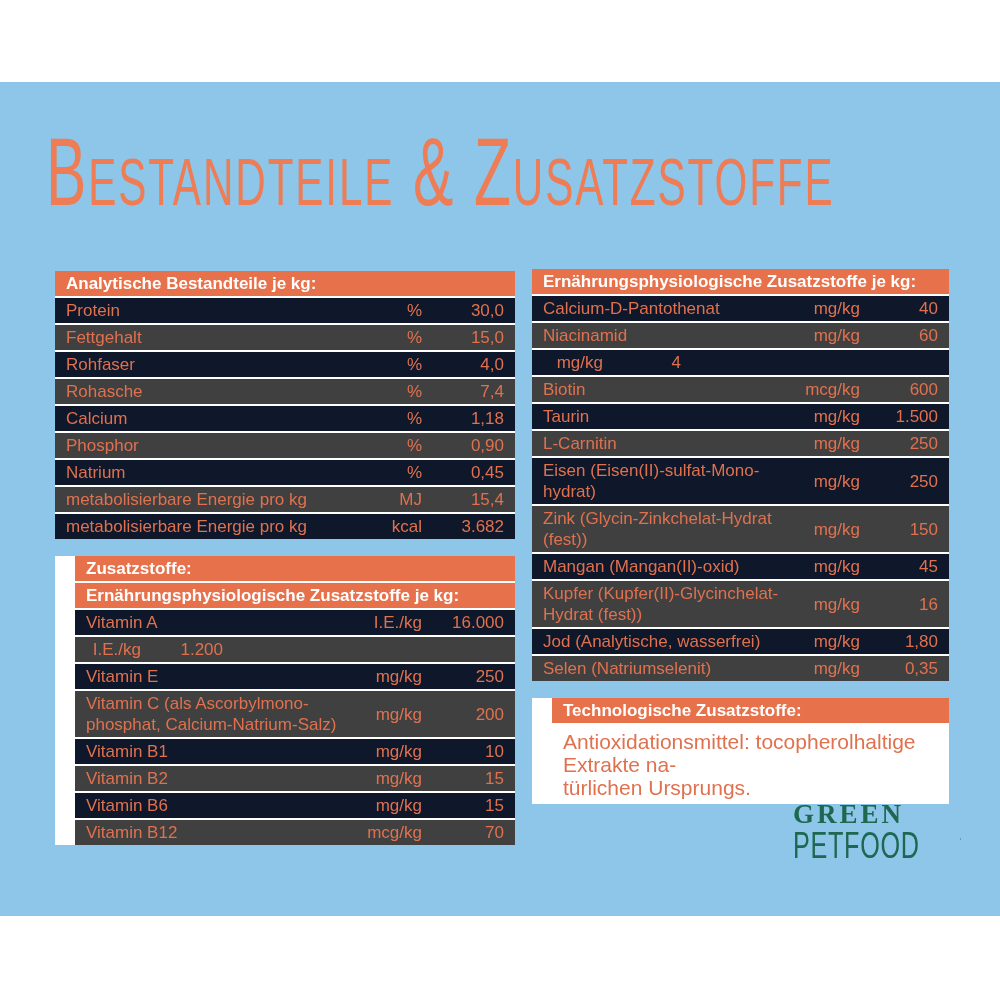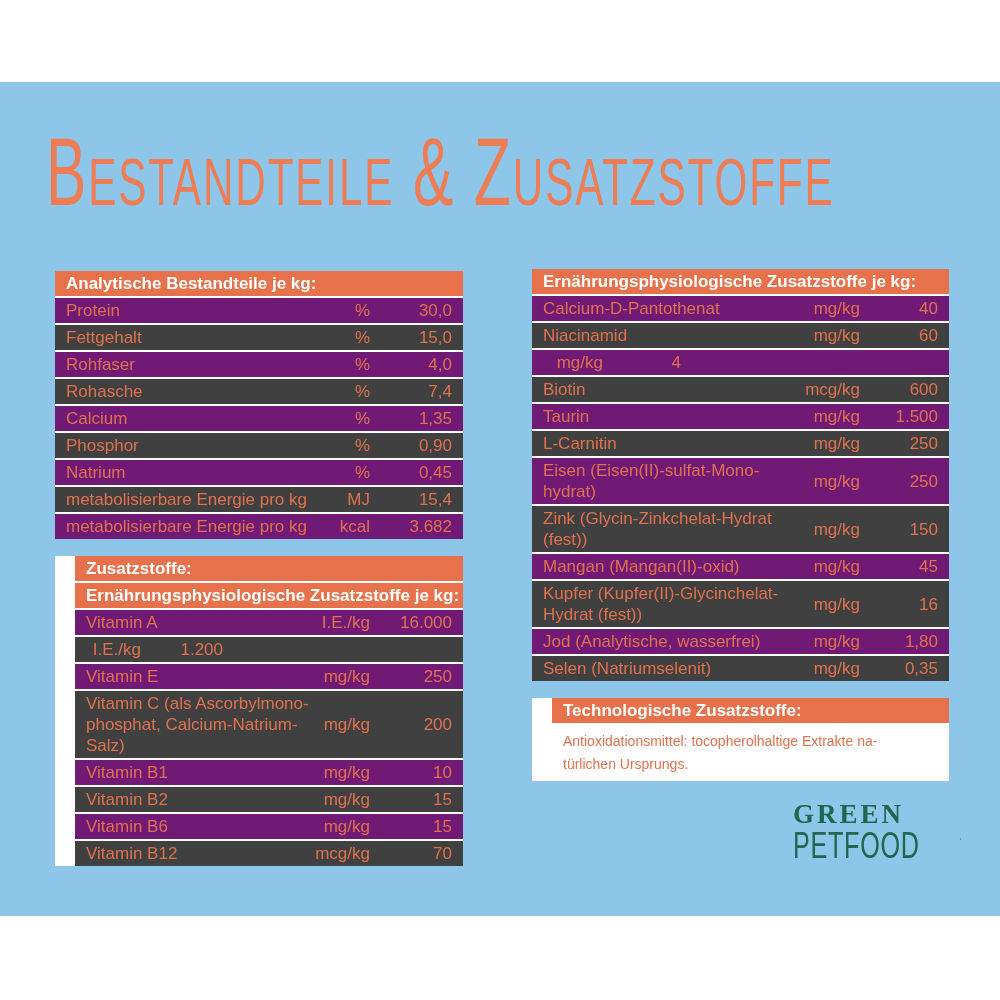--- a/index.html
+++ b/index.html
@@ -13,48 +13,48 @@
     background:#8dc6e8;
   }
   .title {
     position:absolute; left:46px; top:124px; margin:0;
     font-size:96px; line-height:1; font-weight:400;
     font-variant:small-caps; letter-spacing:3px; white-space:nowrap;
     color:#ee7c55;
     transform:scaleX(0.63); transform-origin:left top;
   }
   .col { position:absolute; display:flex; flex-direction:column; }
-  .col-left  { left:55px;  top:271px; width:408px; }
+  .col-left  { left:55px;  top:271px; width:460px; }
   .col-right { left:532px; top:269px; width:417px; }
   .tbl {
     display:flex; flex-direction:column; gap:2px;
     background:#ffffff;
   }
   .gap-above { margin-top:17px;padding-left:20px; }
   .hdr {
     background:#e7714b; color:#ffffff;
     font-weight:bold; font-size:17px; line-height:25px;
     padding:0 11px; white-space:nowrap;
   }
   .rows { display:flex; flex-direction:column; gap:2px; }
   .row {
     display:flex; align-items:center;
     padding:0 11px; min-height:25px;
     color:#e0714e; font-size:17px; line-height:25px;
   }
-  .row.white { background:#701a75; }
+  .row.white { background:#0f172a; }
   .row.gray  { background:#404040; }
   .cell-label { flex:1; white-space:pre-line; line-height:21px; padding:2px 0; }
   .cell-unit  { width:55px; text-align:right; }
   .cell-value { width:82px; text-align:right; }
   .col-right .cell-unit  { width:60px; }
   .col-right .cell-value { width:78px; }
   .techbox {
     background:#ffffff; color:#e0714e;
-    font-size:14px; line-height:23px; padding:5px 11px;
+    font-size:21px; line-height:23px; padding:5px 11px;
     white-space:pre-line;
   }
   .logo {
     position:absolute; left:793px; top:799px; width:168px; height:78px;
     display:flex; align-items:flex-start; color:#1e6750;
   }
   .logo-text { display:flex; flex-direction:column; }
   .logo-green {
     font-family:"Liberation Serif", serif; font-weight:bold;
     font-size:27px; line-height:30px; letter-spacing:3px;
@@ -93,21 +93,21 @@
           <div class="cell-value">4,0</div>
         </div>
         <div class="row gray">
           <div class="cell-label">Rohasche</div>
           <div class="cell-unit">%</div>
           <div class="cell-value">7,4</div>
         </div>
         <div class="row white">
           <div class="cell-label">Calcium</div>
           <div class="cell-unit">%</div>
-          <div class="cell-value">1,35</div>
+          <div class="cell-value">1,18</div>
         </div>
         <div class="row gray">
           <div class="cell-label">Phosphor</div>
           <div class="cell-unit">%</div>
           <div class="cell-value">0,90</div>
         </div>
         <div class="row white">
           <div class="cell-label">Natrium</div>
           <div class="cell-unit">%</div>
           <div class="cell-value">0,45</div>

